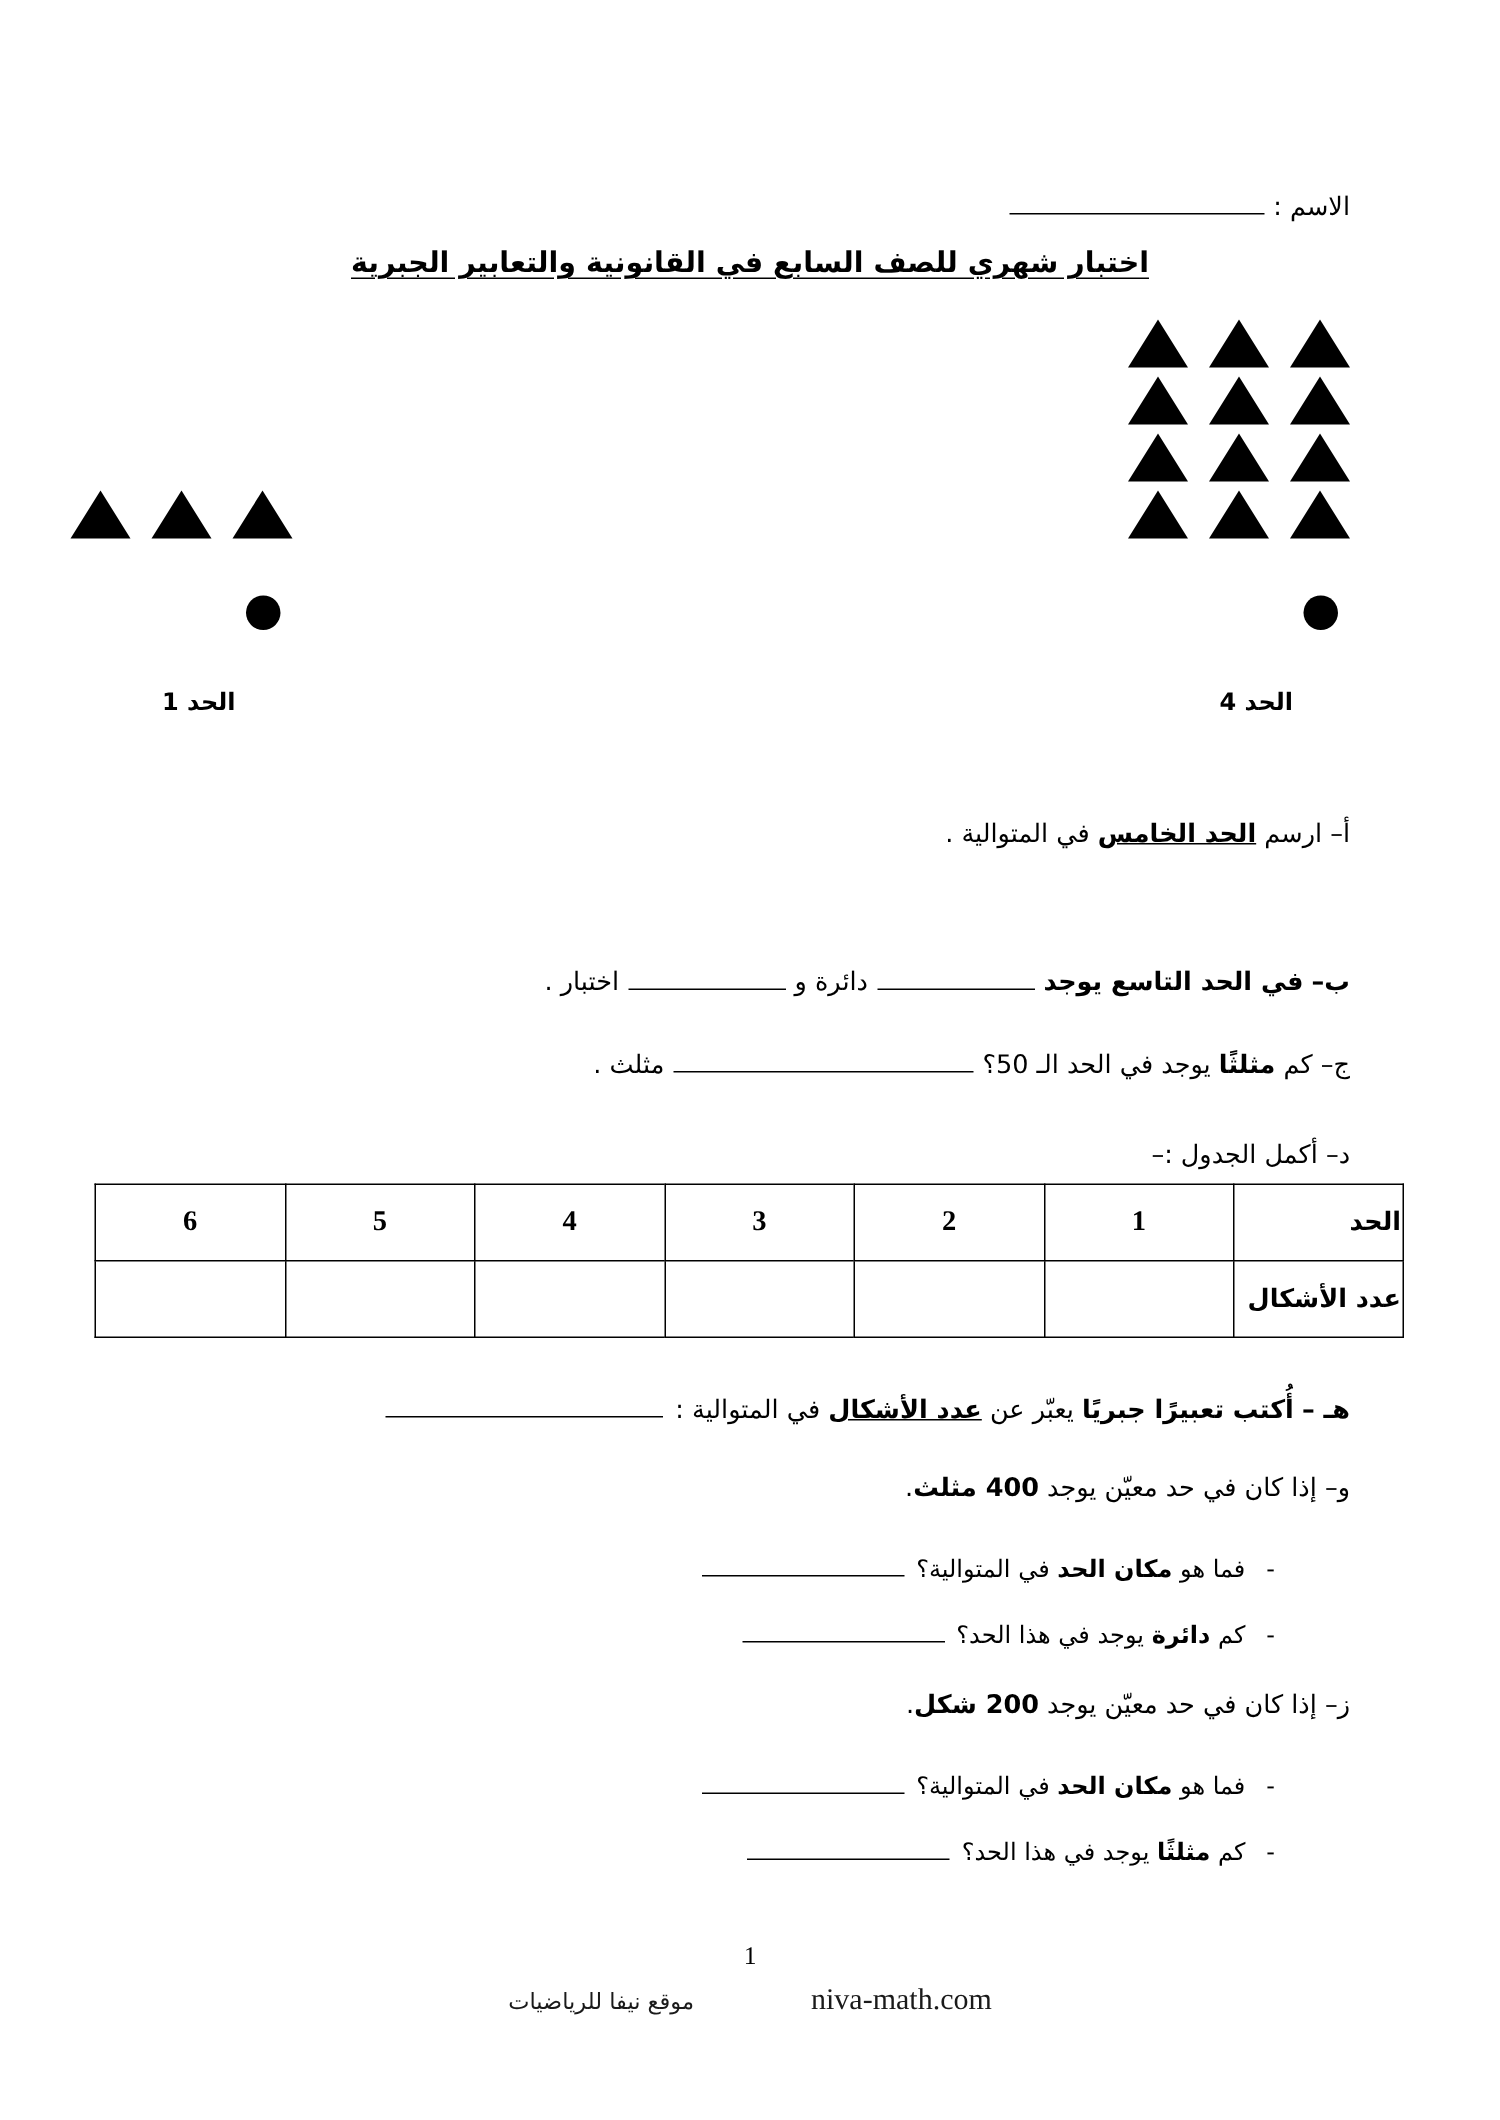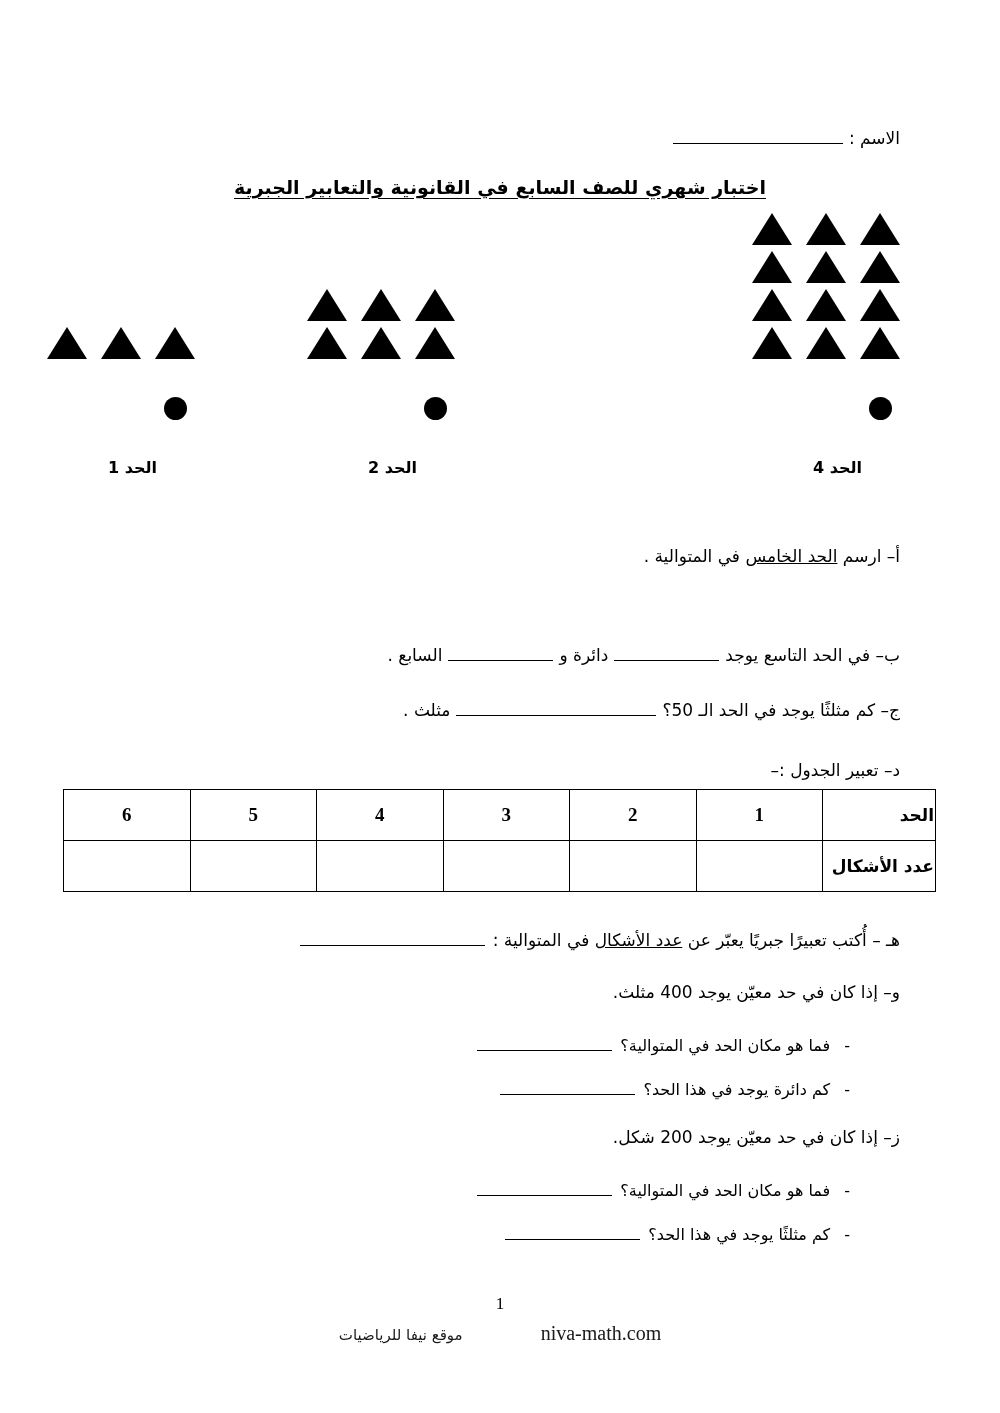--- a/index.html
+++ b/index.html
@@ -19,21 +19,21 @@
   .page {
     position: absolute;
     inset: 0;
     width: 1000px;
     height: 1413px;
   }
 
   
   .rtl { direction: rtl; unicode-bidi: embed; }
   .ltr { direction: ltr; unicode-bidi: embed; }
-  .bold { font-weight: normal; }
+  .bold { font-weight: bold; }
   .u { text-decoration: underline; }
 
   
   .name-row {
     position: absolute;
     top: 128px;
     right: 100px;
     display: flex;
     align-items: baseline;
     gap: 6px;
@@ -44,21 +44,21 @@
     display: inline-block;
     border-bottom: 1.6px solid #000;
     height: 0;
     vertical-align: baseline;
   }
   .blank-name { width: 170px; }
 
   
   .title {
     position: absolute;
-    top: 176px;
+    top: 164px;
     left: 0;
     width: 1000px;
     text-align: center;
     font-size: 19px;
     font-weight: bold;
     text-decoration: underline;
     text-underline-offset: 4px;
   }
 
   
@@ -239,38 +239,20 @@
           <span class="tri"></span>
           <span class="tri"></span>
         </div>
       </div>
       <div class="circ-row">
         <span class="circ"></span>
       </div>
       <div class="term-label rtl">الحد 1</div>
     </div>
 
-    <div class="term" style="right:545px; width:125px;">
-      <div class="tri-grid">
-        <div class="tri-row">
-          <span class="tri"></span>
-          <span class="tri"></span>
-          <span class="tri"></span>
-        </div>
-        <div class="tri-row">
-          <span class="tri"></span>
-          <span class="tri"></span>
-          <span class="tri"></span>
-        </div>
-      </div>
-      <div class="circ-row">
-        <span class="circ"></span>
-      </div>
-      <div class="term-label rtl">الحد 2</div>
-    </div>
 
 
     <div class="term" style="right:100px; width:125px;">
       <div class="tri-grid">
         <div class="tri-row">
           <span class="tri"></span>
           <span class="tri"></span>
           <span class="tri"></span>
         </div>
         <div class="tri-row">
@@ -302,35 +284,35 @@
     <span class="bold u">الحد الخامس</span>&nbsp;
     <span>في المتوالية .</span>
   </div>
 
   <div class="part part-b rtl">
     <span class="bold">ب–</span>&nbsp;
     <span class="bold">في الحد التاسع يوجد</span>
     <span class="blank blank-b"></span>
     <span>دائرة و</span>
     <span class="blank blank-b"></span>
-    <span>السابع .</span>
+    <span>اختبار .</span>
   </div>
 
   <div class="part part-c rtl">
     <span>ج–</span>&nbsp;
     <span>كم</span>&nbsp;
     <span class="bold">مثلثًا</span>&nbsp;
     <span>يوجد في الحد الـ 50؟</span>
     <span class="blank blank-c"></span>
     <span>مثلث .</span>
   </div>
 
   <div class="part part-d rtl">
     <span>د–</span>&nbsp;
-    <span>تعبير الجدول :–</span>
+    <span>أكمل الجدول :–</span>
   </div>
 
   <div class="tbl-wrap">
     <table class="grid" dir="rtl">
       <tbody>
         <tr>
           <td class="rowhead rtl">الحد</td>
           <td>1</td>
           <td>2</td>
           <td>3</td>

